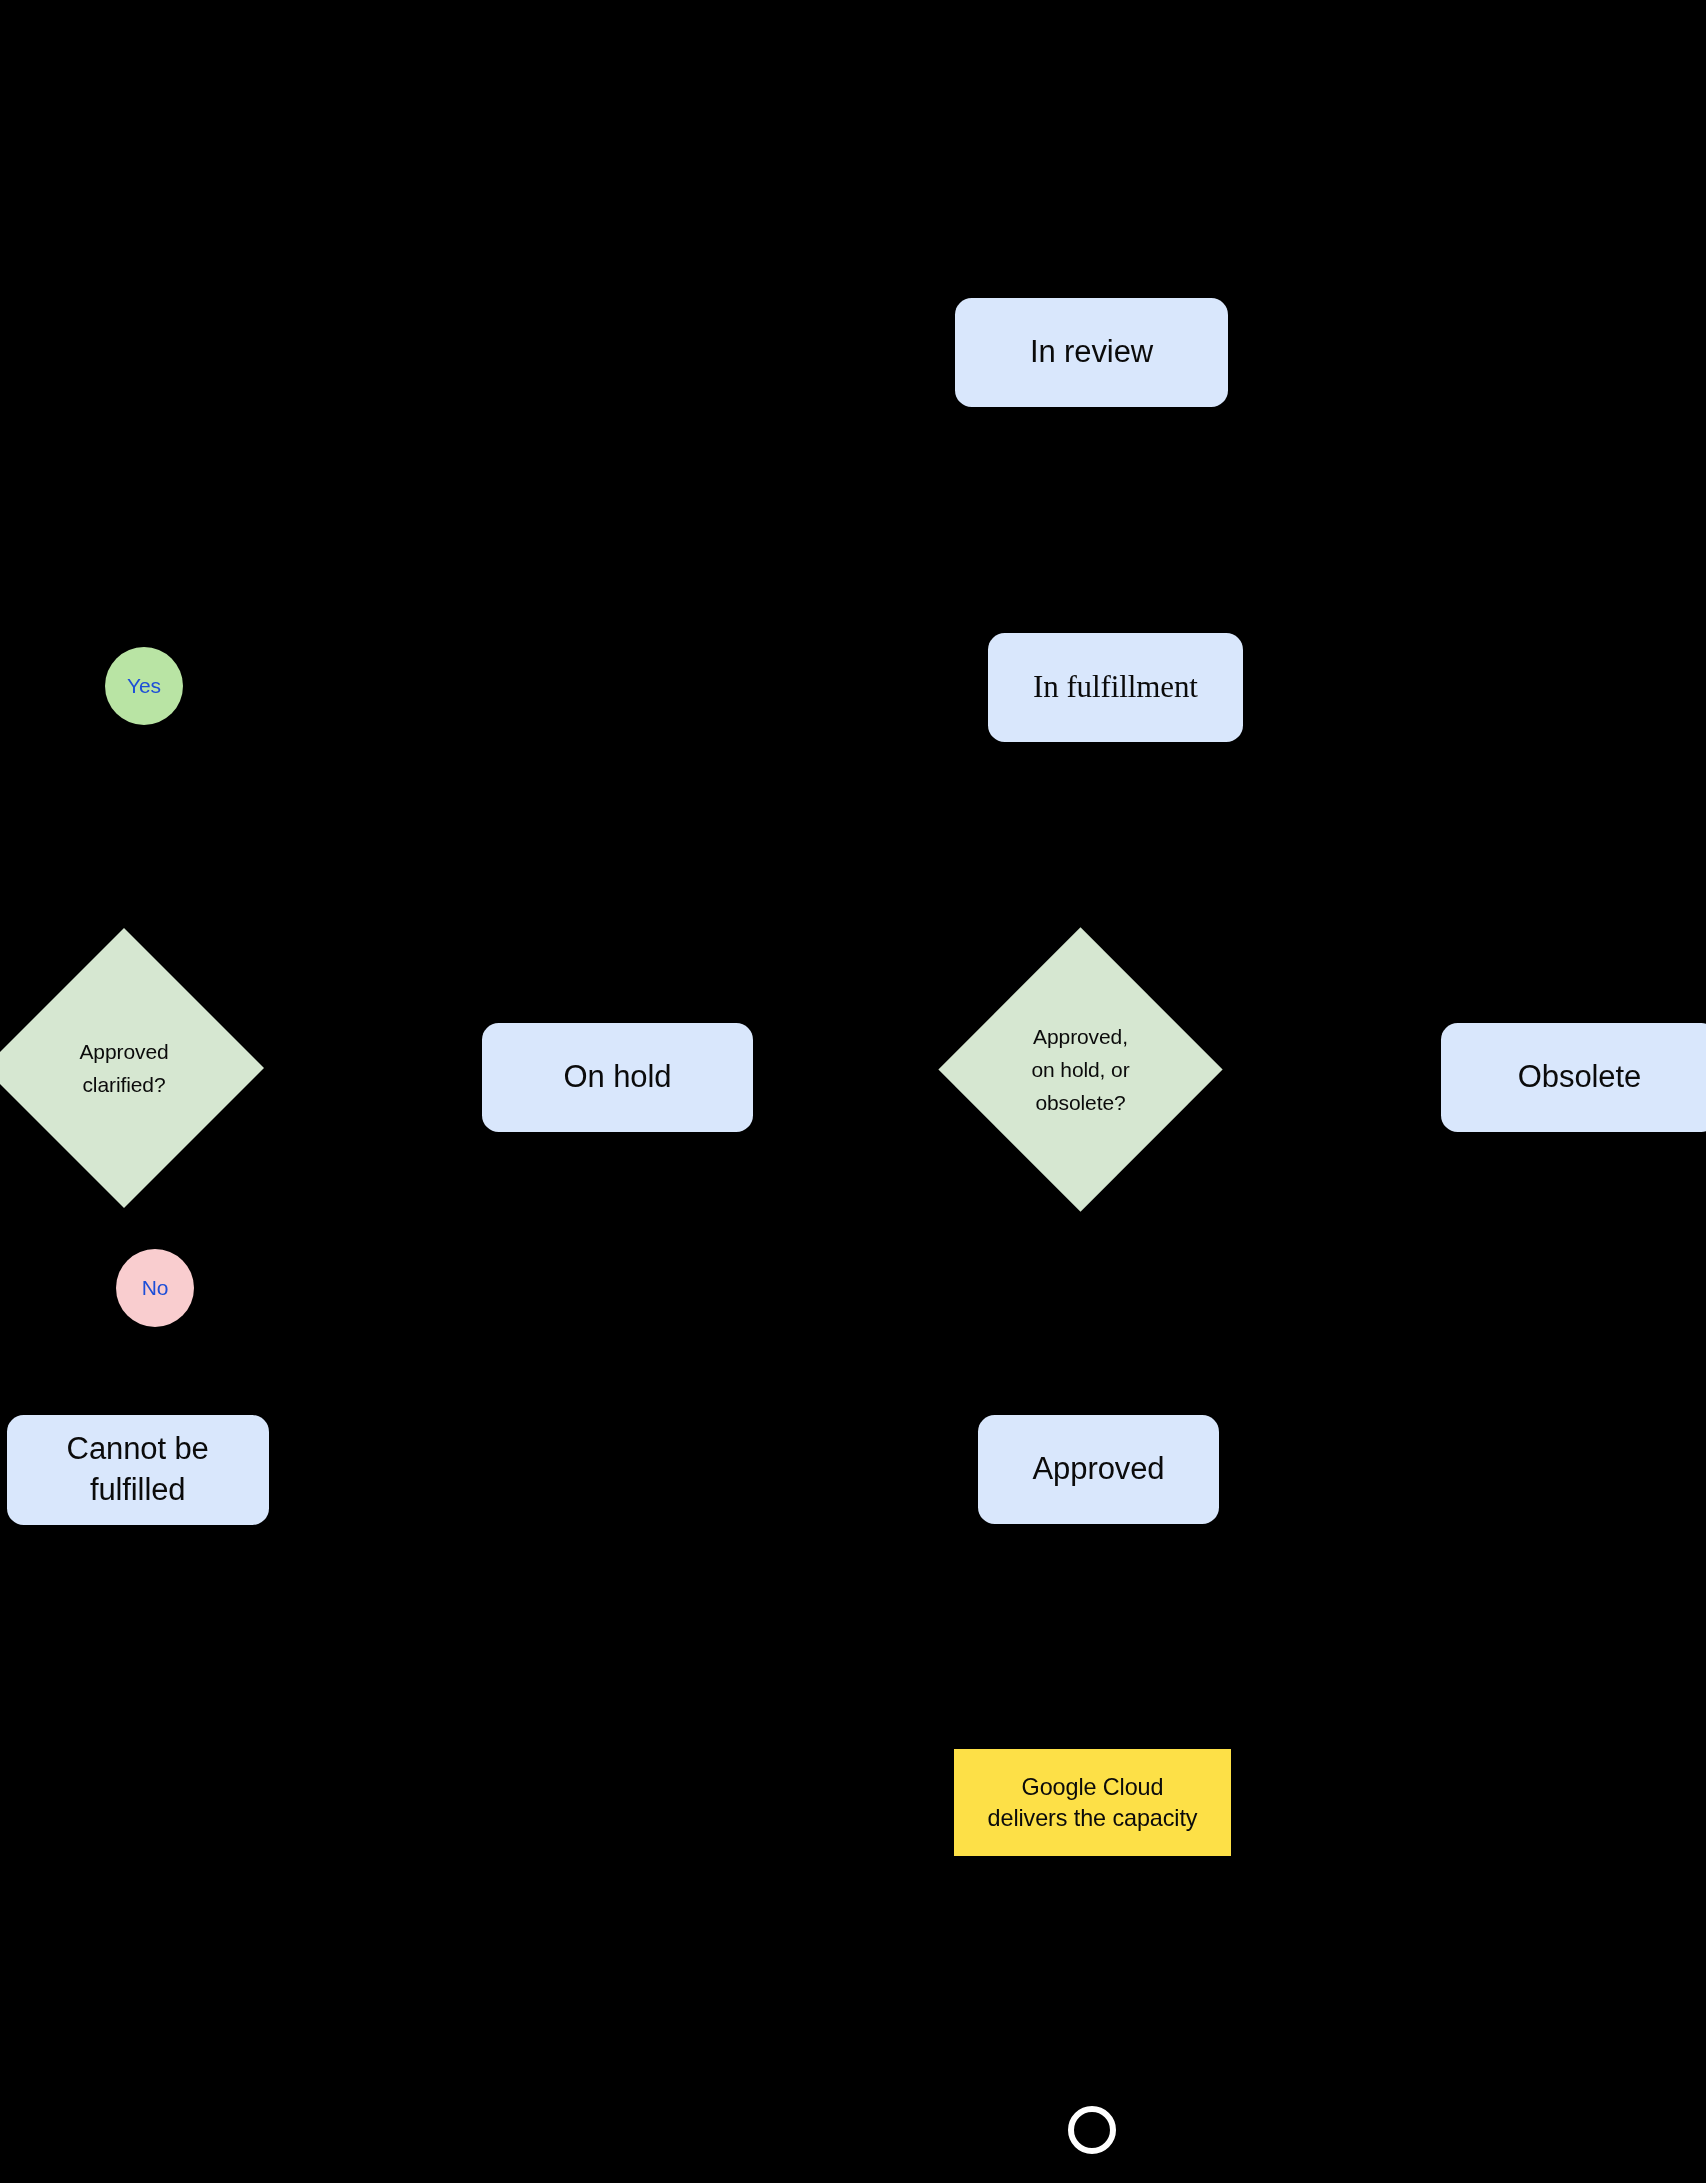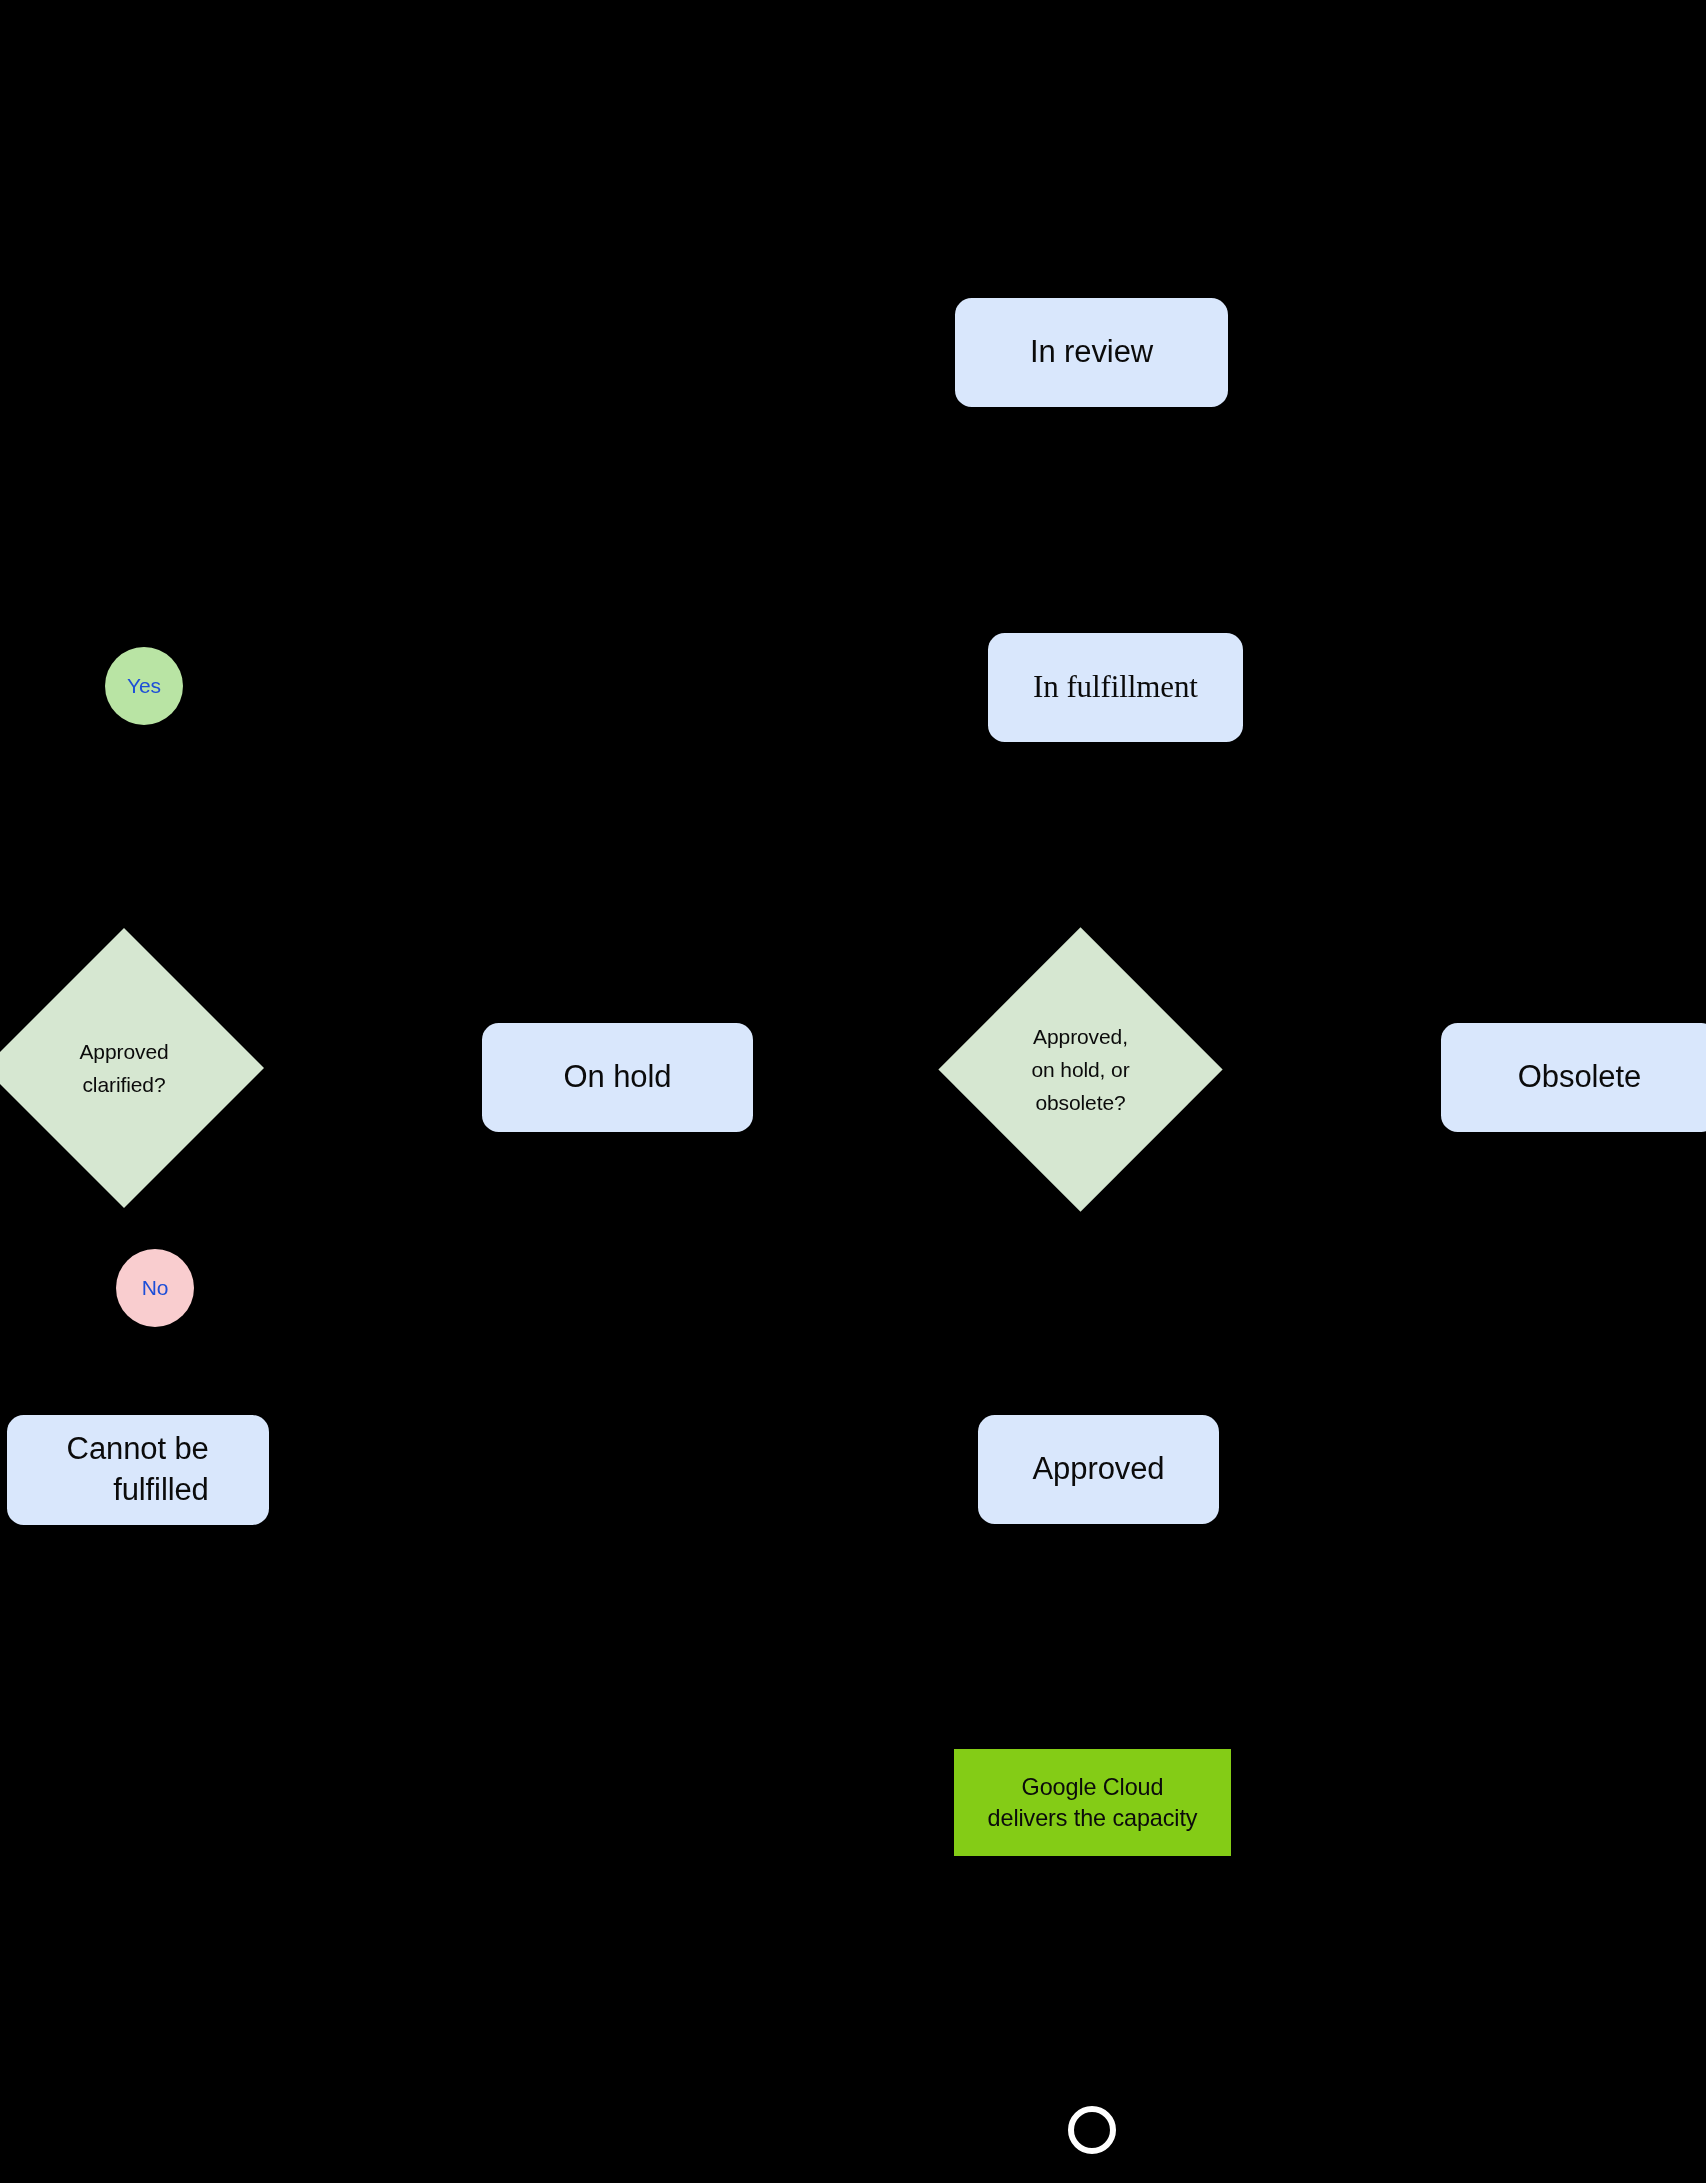--- a/index.html
+++ b/index.html
@@ -31,26 +31,25 @@
   }
 
   
   .box {
     border-radius: 16.7px;
     background: #d9e7fc;
     font-size: 31px;
     font-weight: 400;
     letter-spacing: -0.1px;
     padding: 0 14.5px;
-    text-align: right;
   }
 
   
   .note {
-    background: #84cc16;
+    background: #fde047;
     border-radius: 0;
     font-size: 23.4px;
     font-weight: 400;
     padding: 0 9px;
     letter-spacing: -0.1px;
   }
 
   
   .diamond-wrap {
     position: absolute;

